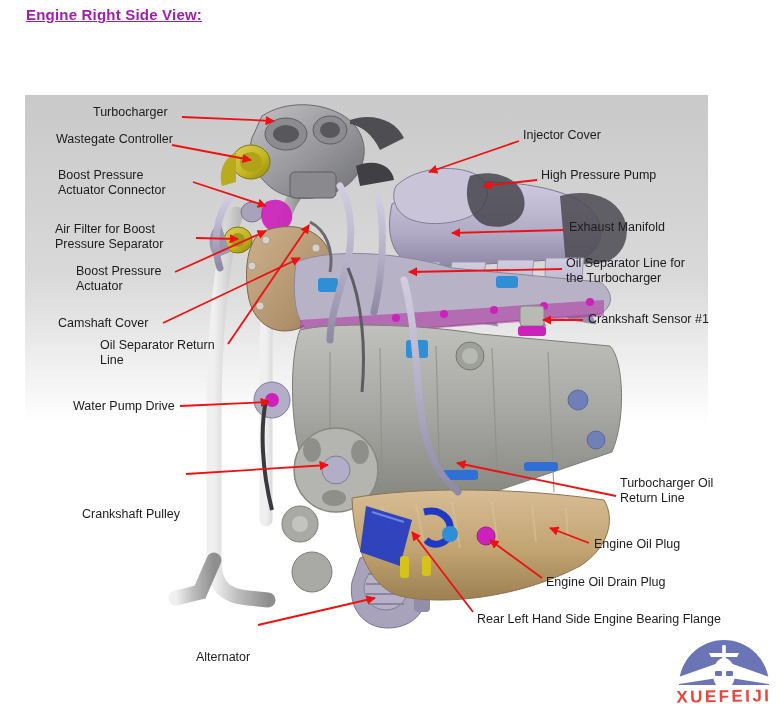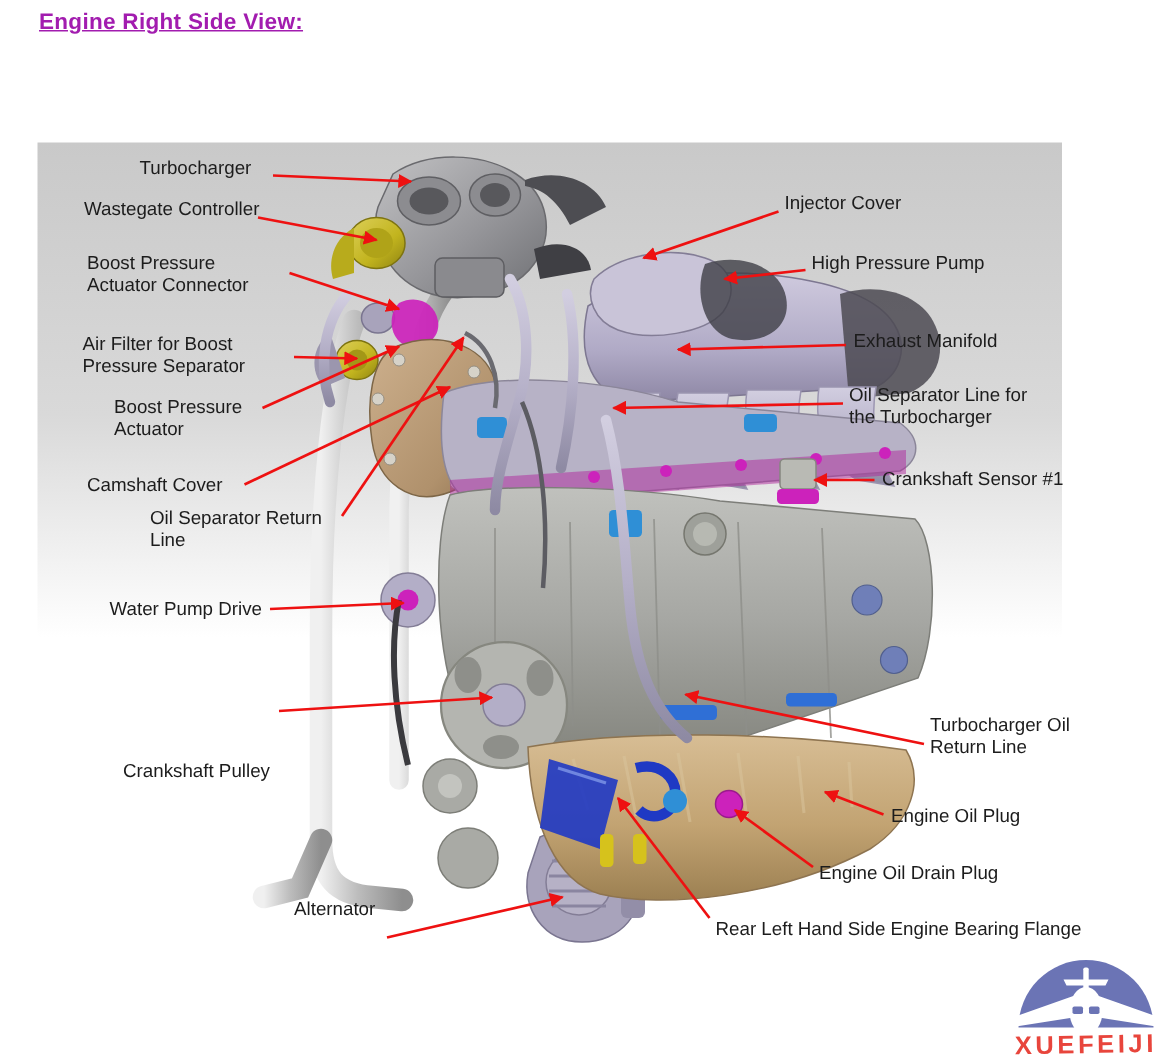--- a/index.html
+++ b/index.html
@@ -284,21 +284,21 @@
 Actuator Connector</div>
   <div class="lbl" style="left:55px;top:222px;">Air Filter for Boost
 Pressure Separator</div>
   <div class="lbl" style="left:76px;top:264px;">Boost Pressure
 Actuator</div>
   <div class="lbl" style="left:58px;top:316px;">Camshaft Cover</div>
   <div class="lbl" style="left:100px;top:338px;">Oil Separator Return
 Line</div>
   <div class="lbl" style="left:73px;top:399px;">Water Pump Drive</div>
   <div class="lbl" style="left:82px;top:467px;margin-top:40px;">Crankshaft Pulley</div>
-  <div class="lbl" style="left:196px;top:599px;text-align:right;">Alternator</div>
+  <div class="lbl" style="left:196px;top:650px;text-align:right;">Alternator</div>
 
   <div class="lbl" style="left:523px;top:128px;">Injector Cover</div>
   <div class="lbl" style="left:541px;top:168px;">High Pressure Pump</div>
   <div class="lbl" style="left:569px;top:220px;">Exhaust Manifold</div>
   <div class="lbl" style="left:566px;top:256px;">Oil Separator Line for
 the Turbocharger</div>
   <div class="lbl" style="left:588px;top:312px;">Crankshaft Sensor #1</div>
   <div class="lbl" style="left:620px;top:476px;">Turbocharger Oil
 Return Line</div>
   <div class="lbl" style="left:594px;top:537px;">Engine Oil Plug</div>

